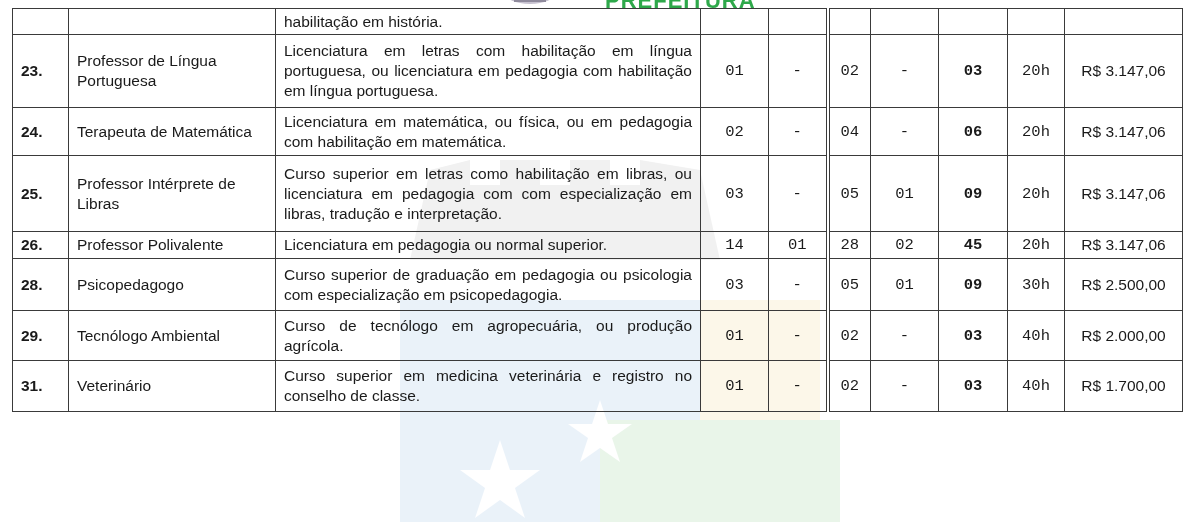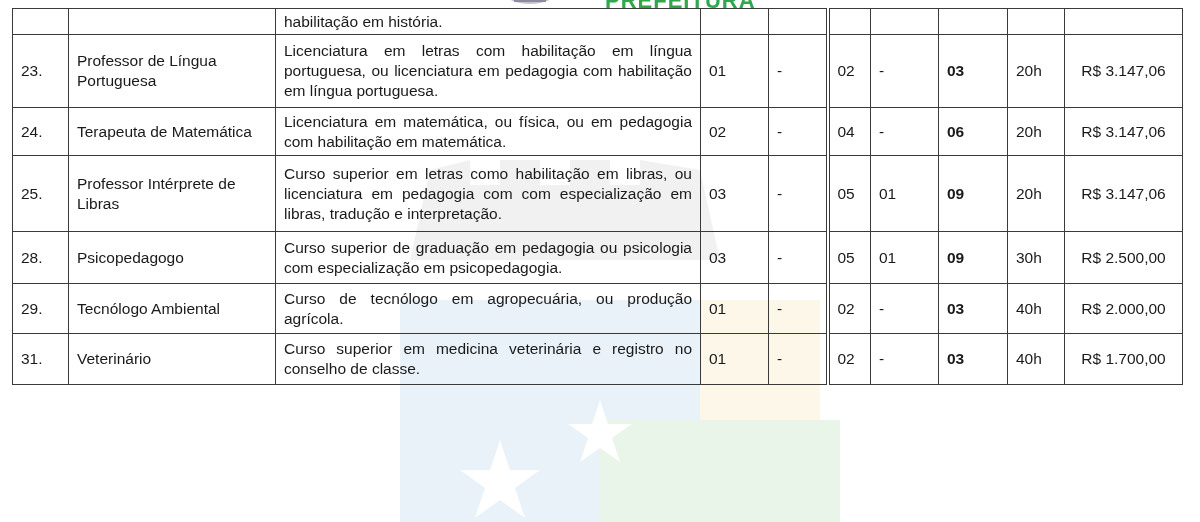--- a/index.html
+++ b/index.html
@@ -15,23 +15,23 @@
 
   table.t {
     position: absolute; left: 12px; top: 8px; z-index: 1;
     border-collapse: collapse; table-layout: fixed;
     font-size: 15.5px; line-height: 20px; border-radius: 25px;
   }
   table.t td {
     border: 1.5px solid #3a3a3a; padding: 0 8px; vertical-align: middle;
     background: transparent;
   }
-  td.num { padding-left: 8px; }
+  td.num { padding-left: 8px; font-weight: bold; }
   td.desc { text-align: justify; text-align-last: left; padding: 1px 8px 2px 8px; }
-  td.c { padding: 0 2px; }
+  td.c { text-align: center; padding: 0 2px; font-family: Liberation Mono, monospace; }
   td.b { font-weight: bold; }
   td.dbl { border-right: 4px double #3a3a3a !important; }
   td.sal { text-align: center; white-space: nowrap; }
 </style>
 </head>
 <body>
 
 <svg class="watermark" width="1200" height="522" viewBox="0 0 1200 522">
   <g opacity="0.12">
     <path d="M430 170 L470 160 L470 185 L500 185 L500 160 L540 160 L540 185 L570 185 L570 160 L610 160 L610 185 L640 185 L640 160 L700 170 L720 260 L410 260 Z" fill="#8a8a8a"></path>
@@ -110,20 +110,32 @@
       <td class="desc">Curso superior em letras como habilitação em libras, ou licenciatura em pedagogia com com especialização em libras, tradução e interpretação.</td>
       <td class="c">03</td>
       <td class="c dbl">-</td>
       <td class="c">05</td>
       <td class="c">01</td>
       <td class="c b">09</td>
       <td class="c">20h</td>
       <td class="sal">R$ 3.147,06</td>
     </tr>
 
+    <tr style="height:27px">
+      <td class="num">26.</td>
+      <td>Professor Polivalente</td>
+      <td class="desc">Licenciatura em pedagogia ou normal superior.</td>
+      <td class="c">14</td>
+      <td class="c dbl">01</td>
+      <td class="c">28</td>
+      <td class="c">02</td>
+      <td class="c b">45</td>
+      <td class="c">20h</td>
+      <td class="sal">R$ 3.147,06</td>
+    </tr>
 
 
     <tr style="height:52px">
       <td class="num">28.</td>
       <td>Psicopedagogo</td>
       <td class="desc">Curso superior de graduação em pedagogia ou psicologia com especialização em psicopedagogia.</td>
       <td class="c">03</td>
       <td class="c dbl">-</td>
       <td class="c">05</td>
       <td class="c">01</td>

